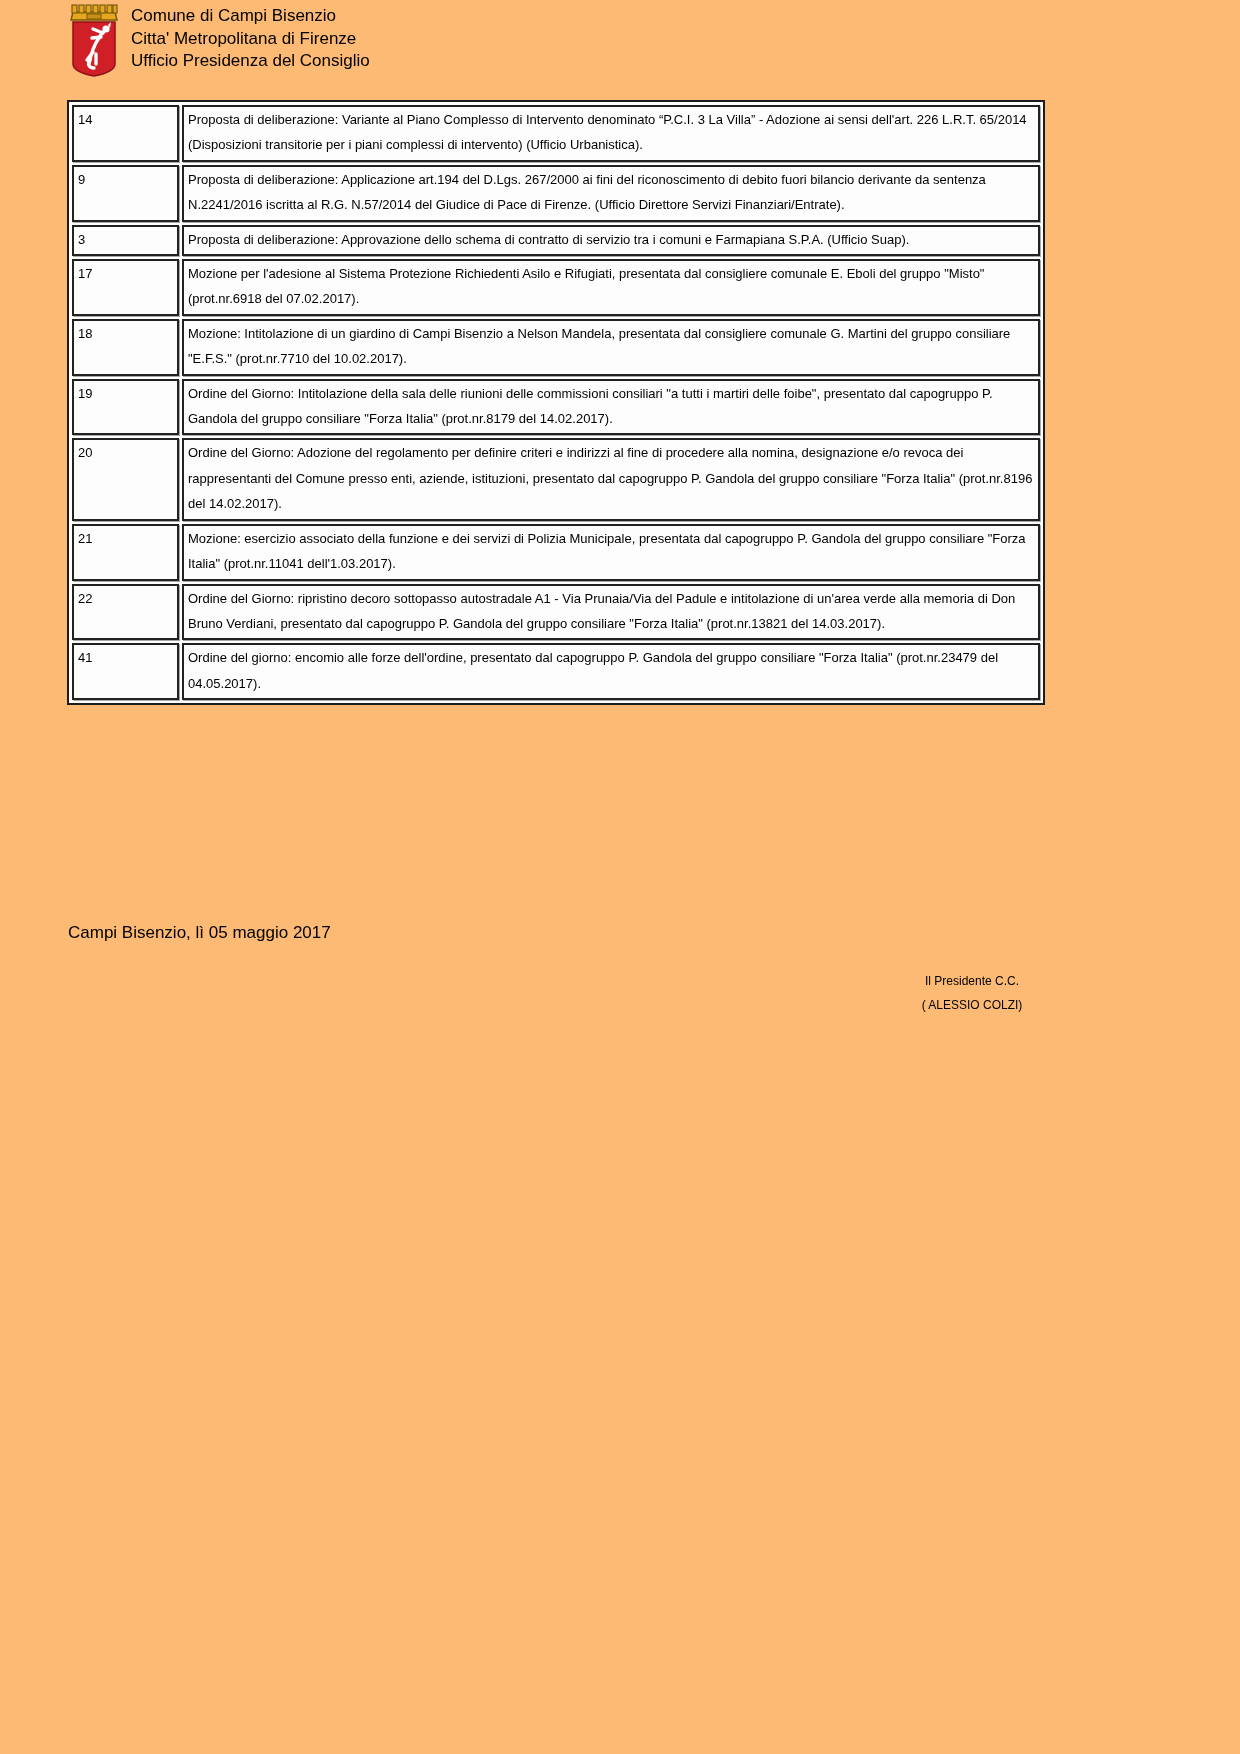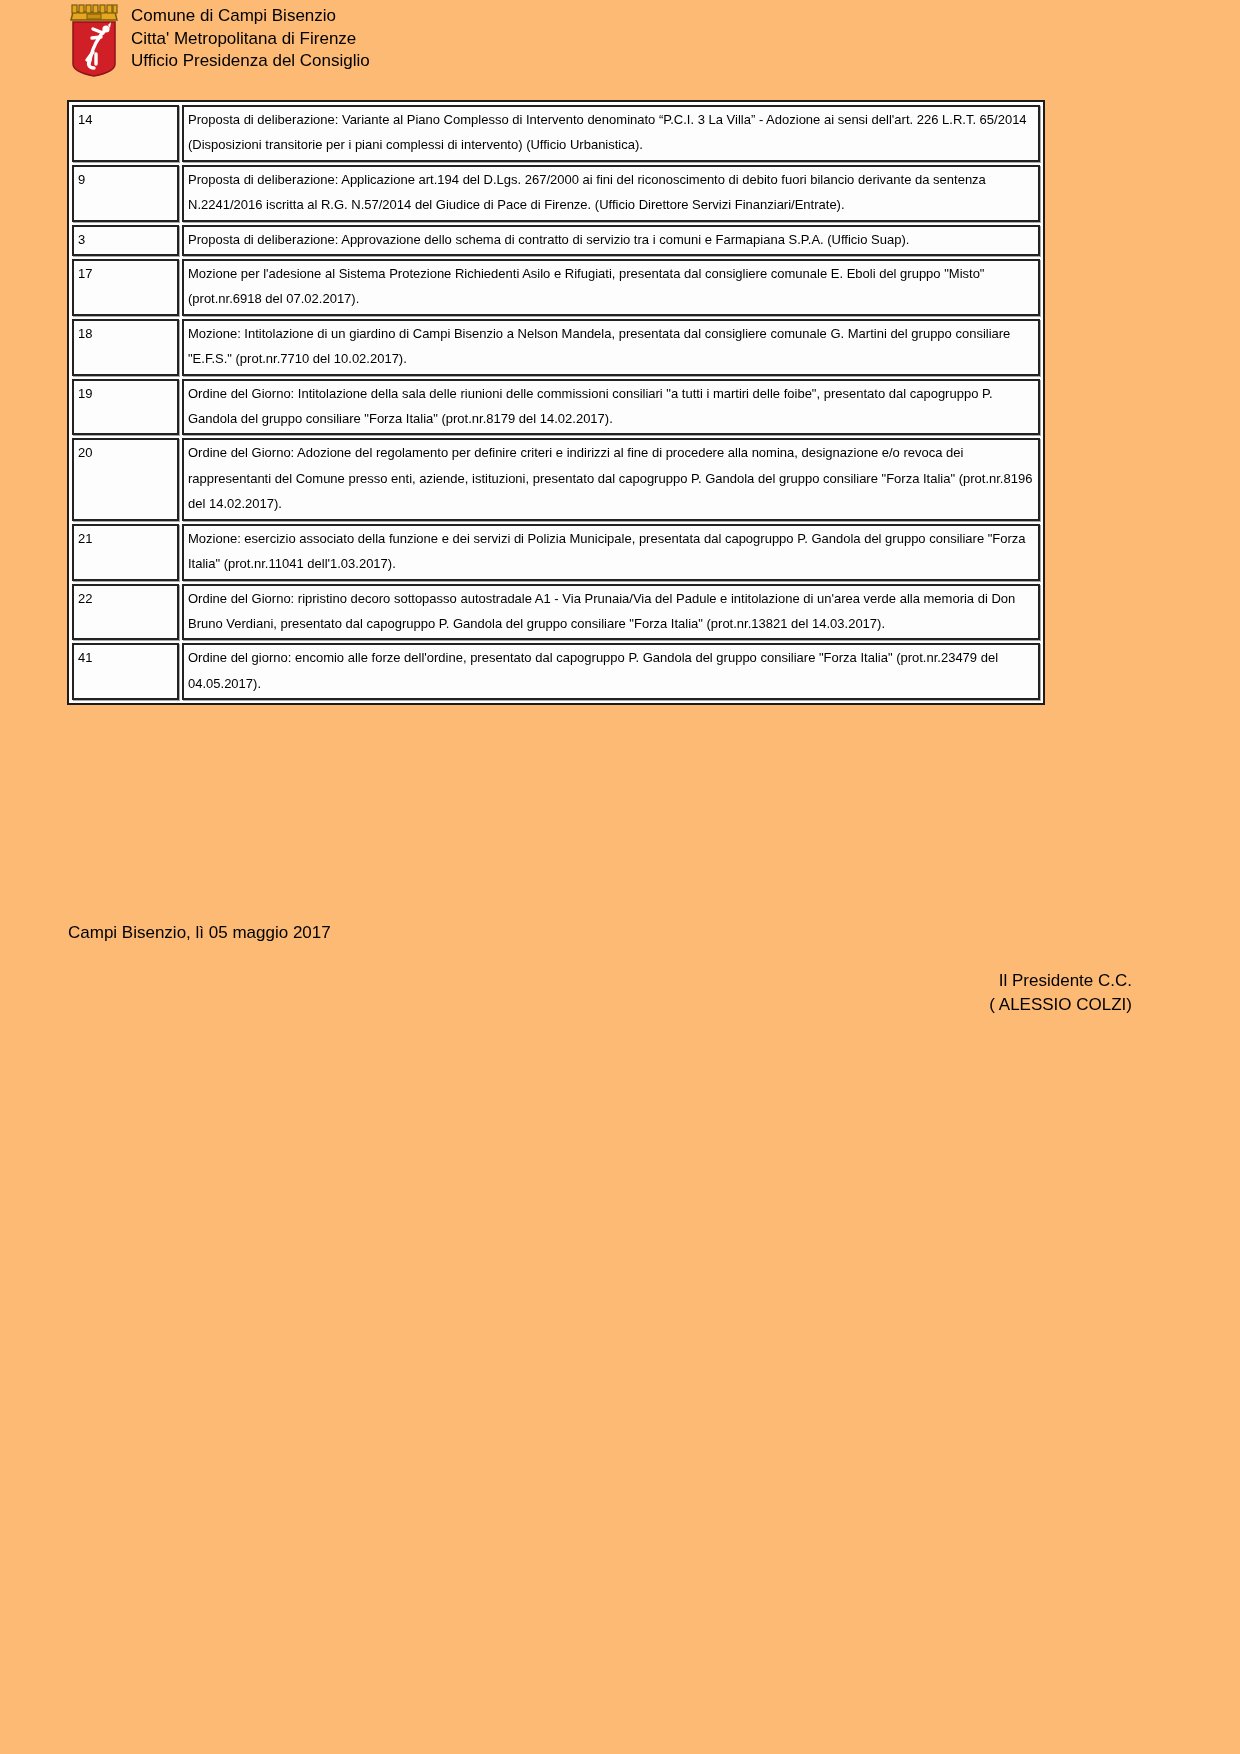--- a/index.html
+++ b/index.html
@@ -58,22 +58,22 @@
     width: 94px;
   }
   
   .dateline {
     margin: 218px 0 0 68px;
     font-size: 17px;
   }
   .signature {
     width: 320px;
     margin: 26px 0 0 812px;
-    text-align: right;
-    font-size: 17px;
+    text-align: center;
+    font-size: 12px;
     line-height: 24px;
   }
 </style>
 </head>
 <body>
 
 <div class="page">
 
   <div class="header">
     <div class="crest">

